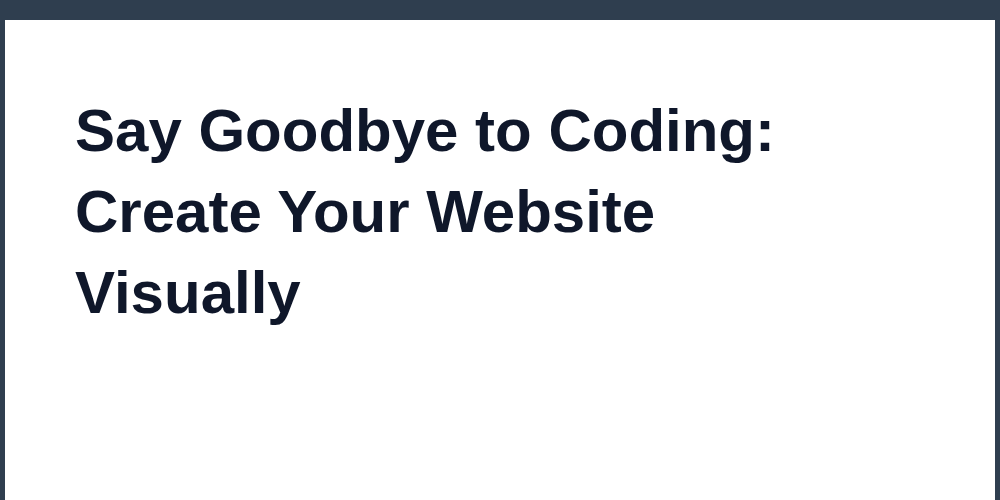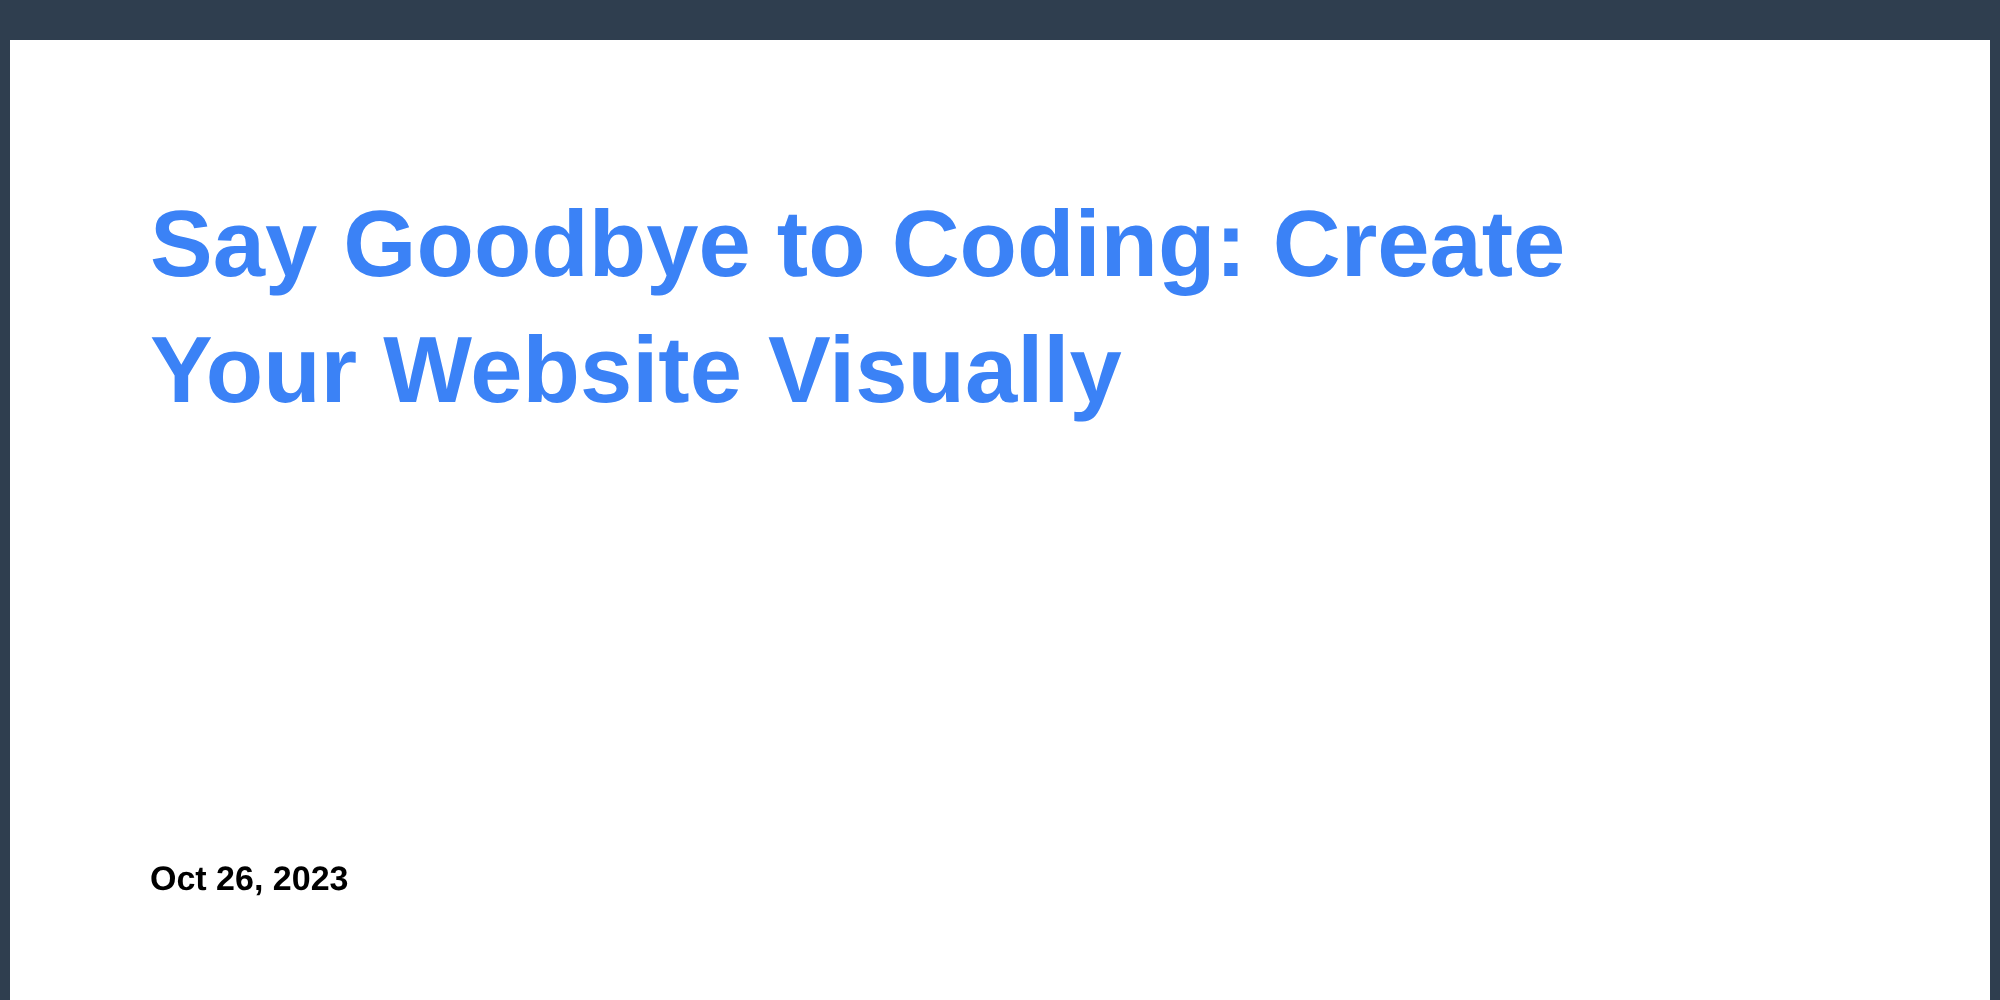--- a/index.html
+++ b/index.html
@@ -19,31 +19,30 @@
     .card {
       width: 990px;
       height: 480px;
       background: #ffffff;
       padding: 70px 70px 50px 70px;
       display: flex;
       flex-direction: column;
       justify-content: space-between;
     }
     .title {
-      font-size: 47px;
+      font-size: 60px;
       font-weight: 700;
       line-height: 1.35;
-      color: #3b82f6;
+      color: #0f172a;
       max-width: 800px;
     }
     .date {
       font-size: 17px;
       font-weight: 700;
       color: #000000;
     }
   </style>
 </head>
 <body>
 
 <div class="card">
   <h1 class="title">Say Goodbye to Coding: Create Your Website Visually</h1>
-  <div class="date">Oct 26, 2023</div>
 </div>
 
 </body></html>

